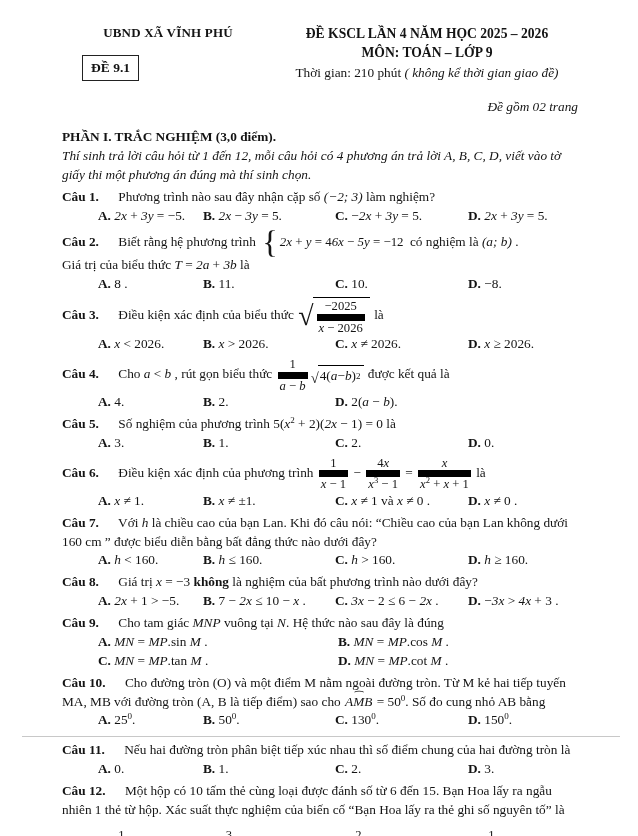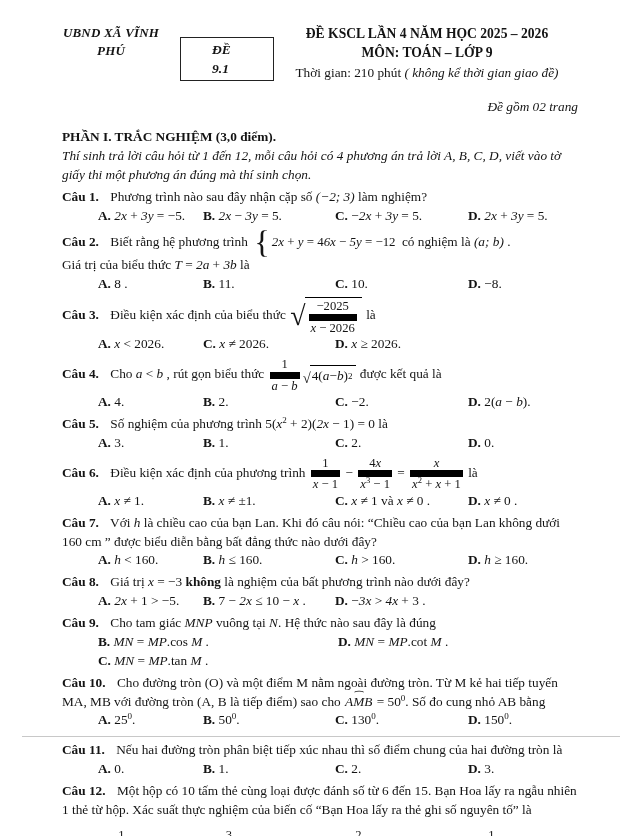--- a/index.html
+++ b/index.html
@@ -5,35 +5,35 @@
   *{margin:0;padding:0;box-sizing:border-box;}
   html,body{background:#d8d8d8;}
   .page{
     width:638px;height:836px;background:#ffffff;margin:0 auto;
     padding:24px 58px 14px 62px;
     font-family:"Liberation Serif","DejaVu Serif",serif;
     font-size:13.3px;line-height:1.42;color:#141414;overflow:hidden;
   }
   
   .header{display:flex;}
-  .h-left{width:212px;display:flex;font-style:italic;}
+  .h-left{width:212px;display:flex;flex-direction:column;}
   .org{font-weight:bold;text-align:center;font-size:13px;letter-spacing:.2px;}
-  .code-box{display:inline-block;border:1.6px solid #222;padding:2px 31px;font-weight:bold;margin:13px auto 0 20px;font-size:13.5px;align-self:flex-start;}
+  .code-box{display:inline-block;border:1.6px solid #222;padding:2px 8px;font-weight:bold;margin:13px auto 0 20px;font-size:13.5px;align-self:flex-start;}
   .h-right{flex:1;text-align:center;}
   .t1,.t2{font-weight:bold;font-size:13.6px;}
   .time{margin-top:1px;}
   .time i{font-style:italic;}
   .pages{font-style:italic;text-align:right;margin-top:16px;padding-right:2px;}
   
   .section-title{font-weight:bold;margin-top:11px;}
   .instr{font-style:italic;}
   
   .q{margin-top:3px;}
   .q-body{text-align:left;}
-  .q-label{font-weight:bold;margin-right:8px;}
+  .q-label{font-weight:bold;margin-right:16px;}
   .opts{display:grid;padding-left:36px;align-items:center;}
   .cols4{grid-template-columns:105px 132px 133px auto;}
   .cols2{grid-template-columns:240px auto;}
   .opts.gap{margin-top:8px;}
   .opt{white-space:nowrap;}
   .opt-label{font-weight:bold;}
   .page-line{border-top:1px solid #c8c8c8;margin:6px -40px 4px -40px;}
   
   i{font-style:italic;}
   sup{font-size:0.68em;vertical-align:super;line-height:0;}
@@ -102,36 +102,36 @@
               <span class="sqrt-sym">√</span>
               <span class="sqrt-body">
                 <span class="frac">
                   <span class="num">−2025</span>
                   <span class="den"><i>x</i> − 2026</span>
                 </span>
               </span>
             </span> là</span></p>
         <div class="opts cols4">
           <span class="opt"><b class="opt-label">A.</b> <i>x</i> &lt; 2026.</span>
+          <span class="opt"><b class="opt-label">B.</b> <i>x</i> &gt; 2026.</span>
           <span class="opt"><b class="opt-label">C.</b> <i>x</i> ≠ 2026.</span>
           <span class="opt"><b class="opt-label">D.</b> <i>x</i> ≥ 2026.</span>
         </div>
       </div>
       <div class="q">
         <p class="q-body"><b class="q-label">Câu 4.</b> <span>Cho <i>a</i> &lt; <i>b</i> , rút gọn biểu thức <span class="frac">
               <span class="num">1</span>
               <span class="den"><i>a</i> − <i>b</i></span>
             </span><span class="sqrt">
               <span class="sqrt-sym">√</span>
               <span class="sqrt-body">4(<i>a</i> − <i>b</i>)<sup>2</sup></span>
             </span> được kết quả là</span></p>
         <div class="opts cols4">
           <span class="opt"><b class="opt-label">A.</b> 4.</span>
           <span class="opt"><b class="opt-label">B.</b> 2.</span>
-          <span class="opt"><b class="opt-label">C.</b> −2.</span>
           <span class="opt"><b class="opt-label">D.</b> 2(<i>a</i> − <i>b</i>).</span>
         </div>
       </div>
       <div class="q">
         <p class="q-body"><b class="q-label">Câu 5.</b> <span>Số nghiệm của phương trình 5(<i>x</i><sup>2</sup> + 2)(<i>2x</i> − 1) = 0  là</span></p>
         <div class="opts cols4">
           <span class="opt"><b class="opt-label">A.</b> 3.</span>
           <span class="opt"><b class="opt-label">B.</b> 1.</span>
           <span class="opt"><b class="opt-label">C.</b> 2.</span>
           <span class="opt"><b class="opt-label">D.</b> 0.</span>
@@ -162,29 +162,31 @@
           <span class="opt"><b class="opt-label">B.</b> <i>h</i> ≤ 160.</span>
           <span class="opt"><b class="opt-label">C.</b> <i>h</i> &gt; 160.</span>
           <span class="opt"><b class="opt-label">D.</b> <i>h</i> ≥ 160.</span>
         </div>
       </div>
       <div class="q">
         <p class="q-body"><b class="q-label">Câu 8.</b> <span>Giá trị <i>x</i> = −3 <b>không</b> là nghiệm của bất phương trình nào dưới đây?</span></p>
         <div class="opts cols4">
           <span class="opt"><b class="opt-label">A.</b> <i>2x</i> + 1 &gt; −5.</span>
           <span class="opt"><b class="opt-label">B.</b> 7 − <i>2x</i> ≤ 10 − <i>x</i> .</span>
+          <span class="opt"><b class="opt-label">C.</b> <i>3x</i> − 2 ≤ 6 − <i>2x</i> .</span>
           <span class="opt"><b class="opt-label">D.</b> −<i>3x</i> &gt; <i>4x</i> + 3 .</span>
         </div>
       </div>
       <div class="q">
         <p class="q-body"><b class="q-label">Câu 9.</b> <span>Cho tam giác <i>MNP</i> vuông tại <i>N</i>. Hệ thức nào sau đây là đúng</span></p>
         <div class="opts cols2">
+          <span class="opt"><b class="opt-label">A.</b> <i>MN</i> = <i>MP</i>.sin <i>M</i> .</span>
           <span class="opt"><b class="opt-label">B.</b> <i>MN</i> = <i>MP</i>.cos <i>M</i> .</span>
+          <span class="opt"><b class="opt-label">C.</b> <i>MN</i> = <i>MP</i>.tan <i>M</i> .</span>
           <span class="opt"><b class="opt-label">D.</b> <i>MN</i> = <i>MP</i>.cot <i>M</i> .</span>
-          <span class="opt"><b class="opt-label">C.</b> <i>MN</i> = <i>MP</i>.tan <i>M</i> .</span>
         </div>
       </div>
       <div class="q">
         <p class="q-body"><b class="q-label">Câu 10.</b> <span>Cho đường tròn (O) và một điểm M nằm ngoài đường tròn. Từ M kẻ hai tiếp tuyến MA, MB với đường tròn (A, B là tiếp điểm) sao cho <span class="hat"><span class="hat-arc">⌢</span><i>AMB</i></span> = 50<sup>0</sup>. Số đo cung nhỏ AB bằng</span></p>
         <div class="opts cols4">
           <span class="opt"><b class="opt-label">A.</b> 25<sup>0</sup>.</span>
           <span class="opt"><b class="opt-label">B.</b> 50<sup>0</sup>.</span>
           <span class="opt"><b class="opt-label">C.</b> 130<sup>0</sup>.</span>
           <span class="opt"><b class="opt-label">D.</b> 150<sup>0</sup>.</span>
         </div>

